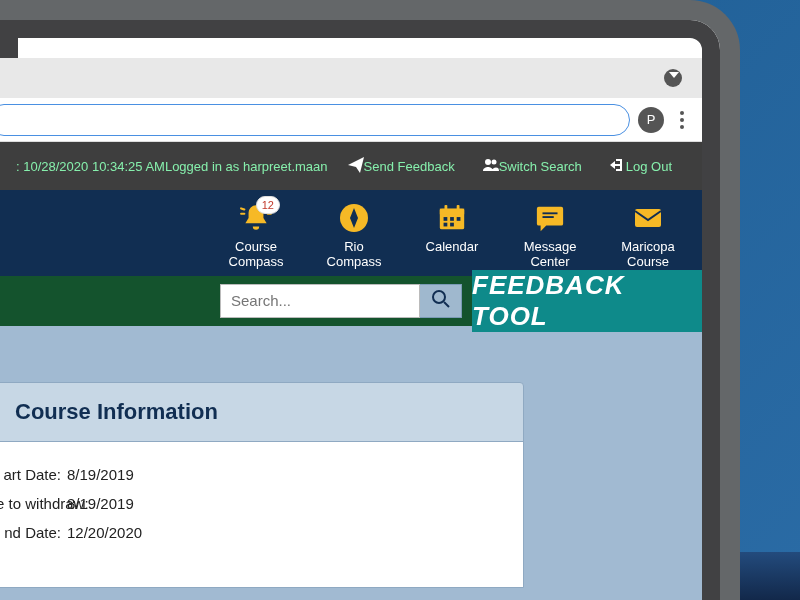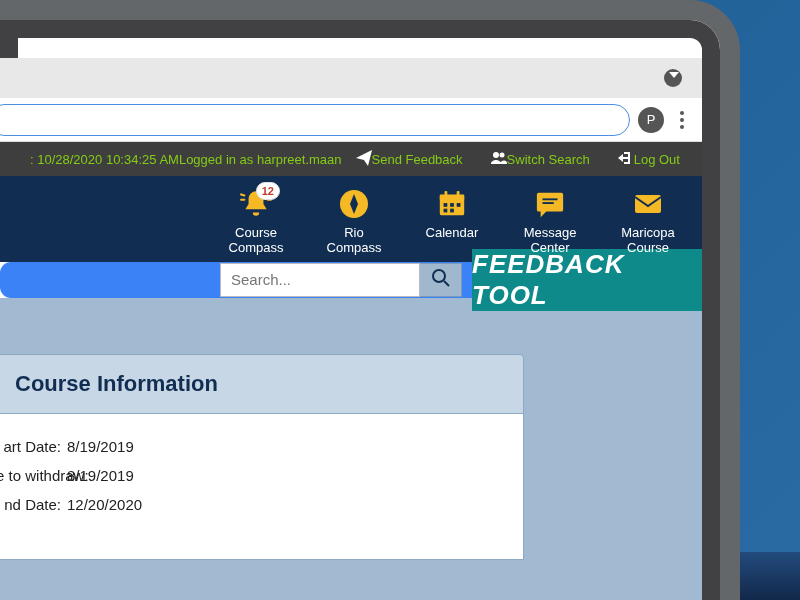--- a/index.html
+++ b/index.html
@@ -83,25 +83,25 @@
   }
   .kebab span {
     width: 4px; height: 4px; border-radius: 50%; background: #555;
   }
 
   
   .app { background: #fff; }
 
   .action-bar {
     background: #3e3e3e;
-    color: #84cc16;
+    color: #86efac;
     display: flex; align-items: center;
-    height: 34px;
+    height: 48px;
     font-size: 13px;
-    padding: 0 30px;
+    padding: 0 16px;
   }
   .action-bar .left { flex: 0 0 auto; white-space: nowrap; overflow: hidden; }
   .action-bar .spacer { flex: 1; }
   .action-bar .item {
     display: flex; align-items: center; 
     padding: 0 14px;
     cursor: pointer;
     white-space: nowrap;
   }
   .action-bar svg { fill: #fff; width: 16px; height: 16px; }
@@ -128,32 +128,31 @@
   }
   .nav-item svg { fill: #f6b926; }
   .nav-item .label { line-height: 1.15; }
   .badge {
     position: absolute;
     top: -4px; right: 14px;
     background: #fff;
     color: #c0392b;
     border-radius: 10px;
     font-size: 11px;
-    font-weight: bold;
+    font-weight: normal;
     padding: 2px 5px;
     min-width: 18px;
     text-align: center;
     border: 1px solid #ddd;
   }
 
   .search-row {
-    background: #3b82f6;
+    background: #14532d;
     display: flex;
-    height: 36px;
-    border-radius: 11px;
+    height: 50px;
   }
   .search-wrap {
     margin-left: auto;
     display: flex; align-items: center;
     padding: 0 0 0 8px;
   }
   .search-input {
     width: 200px; height: 34px;
     border: 1px solid #bbb;
     padding: 0 10px;

